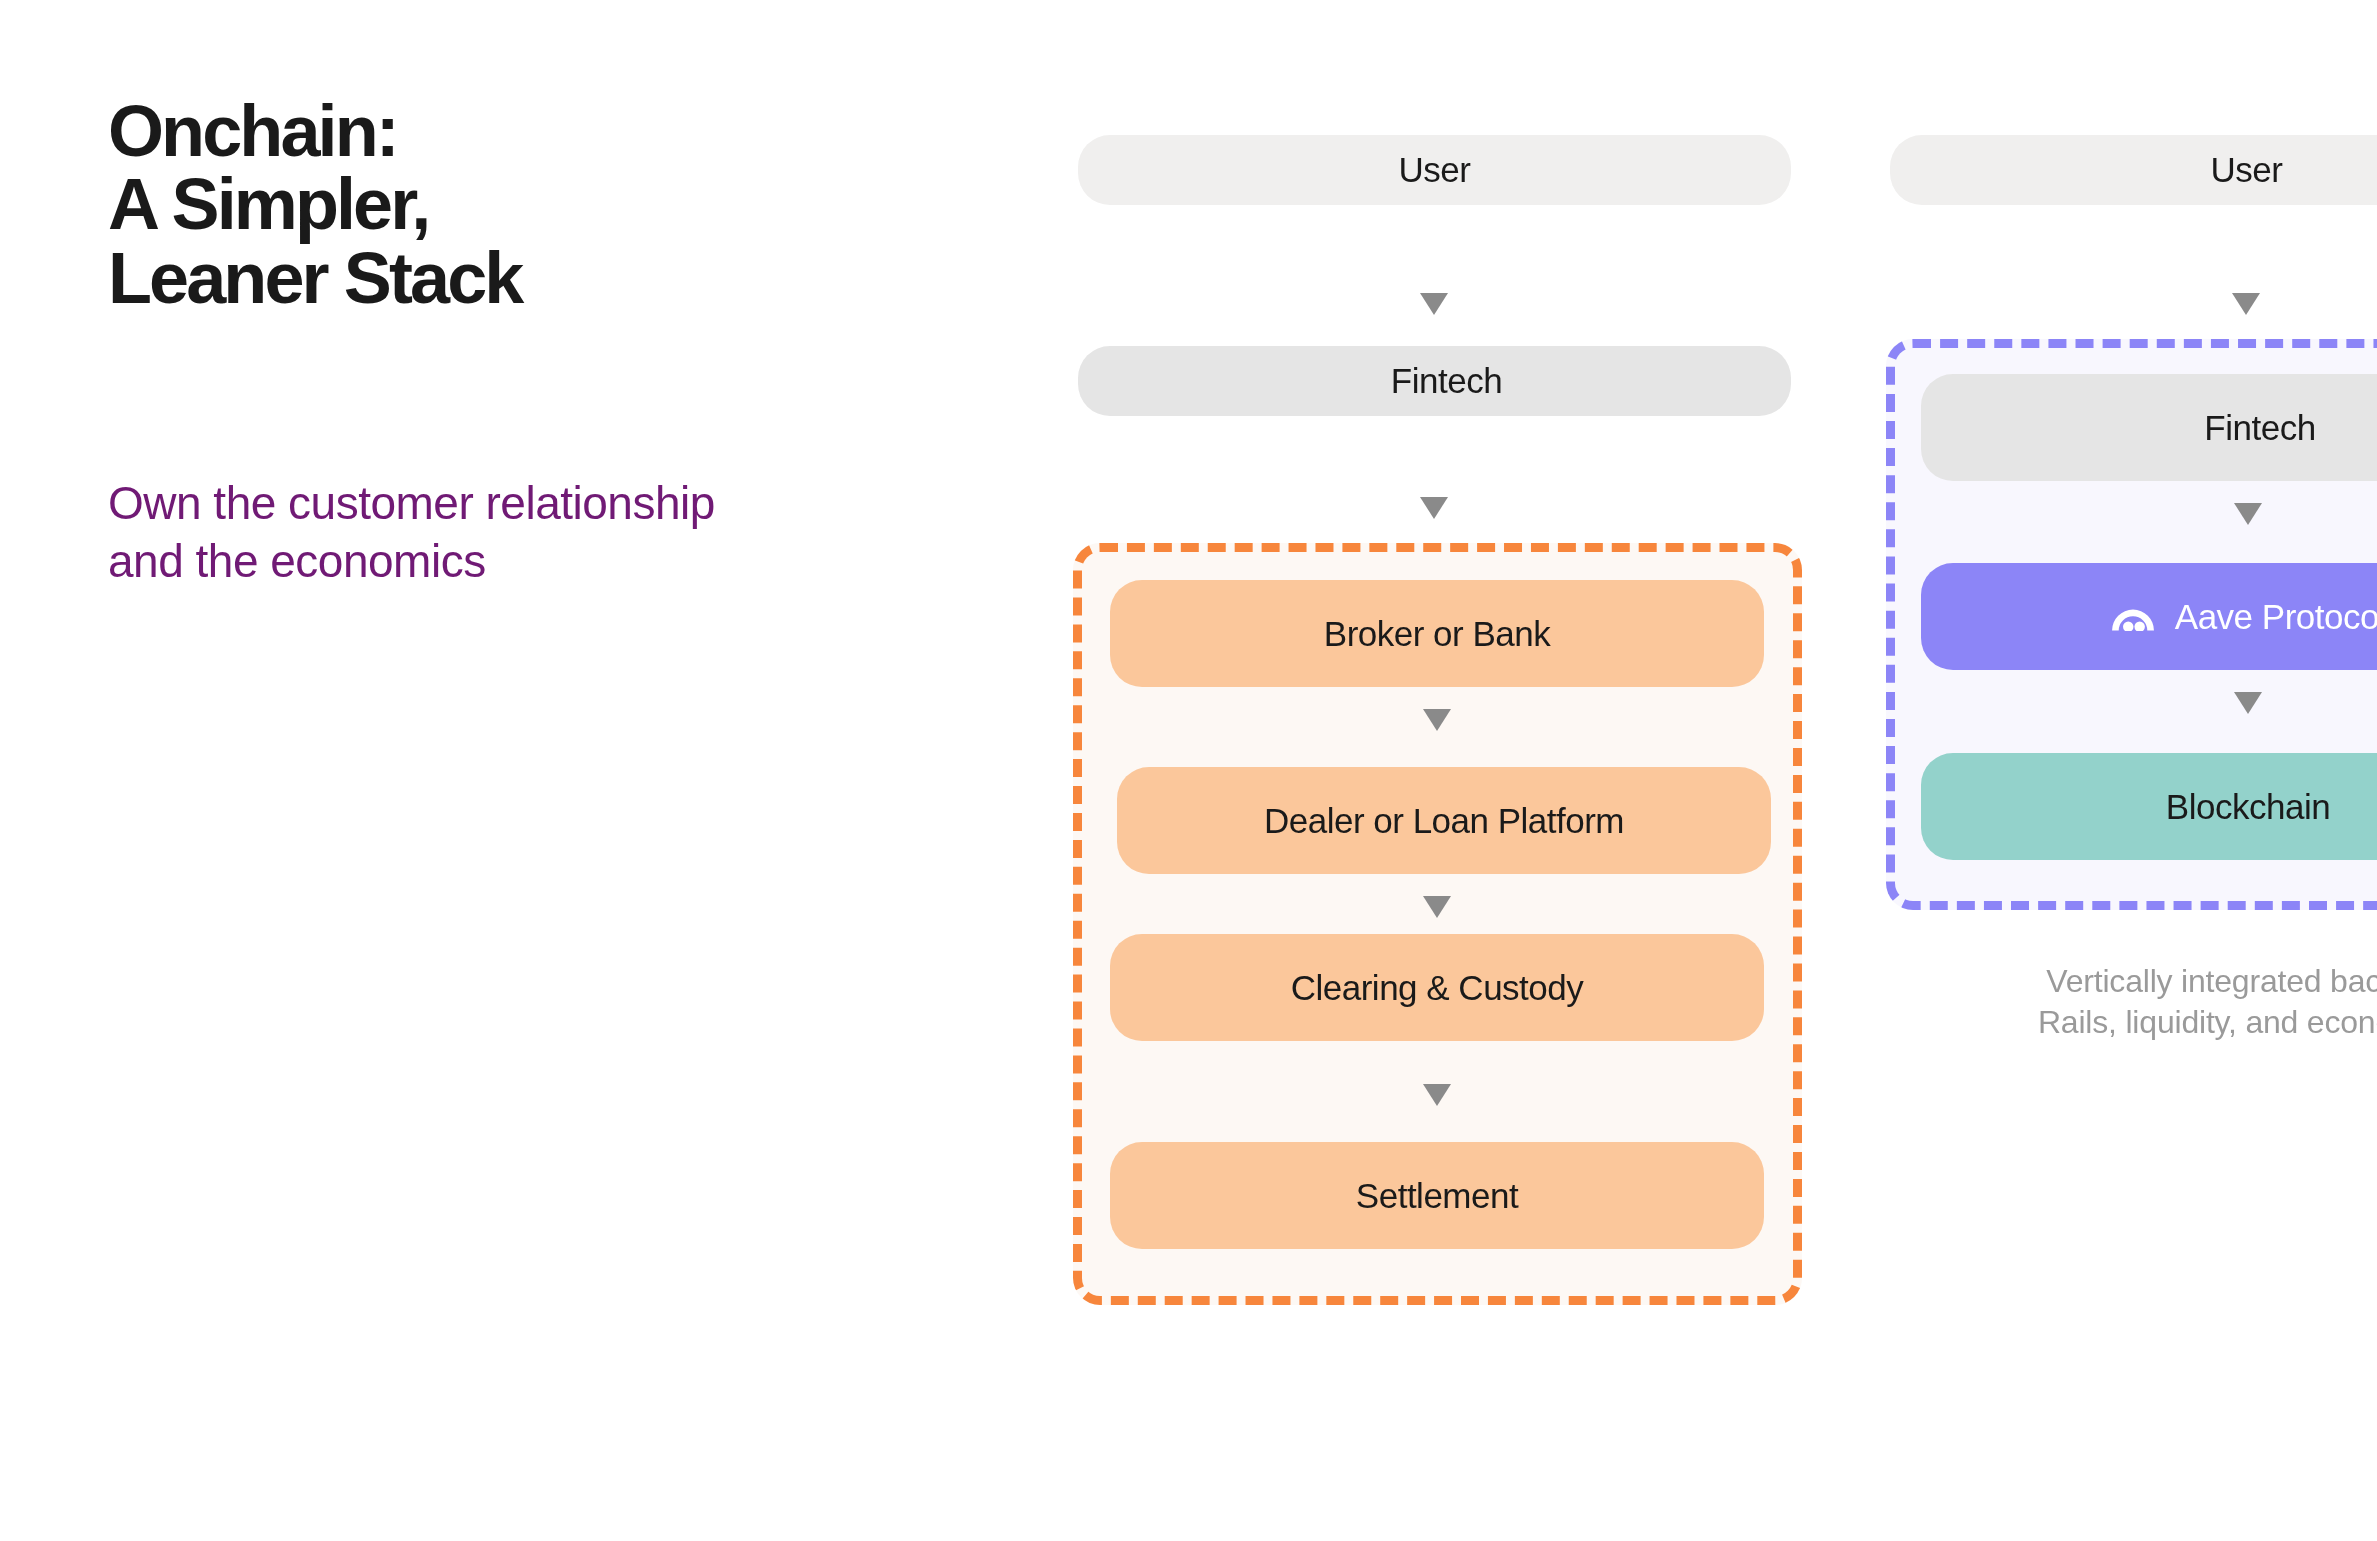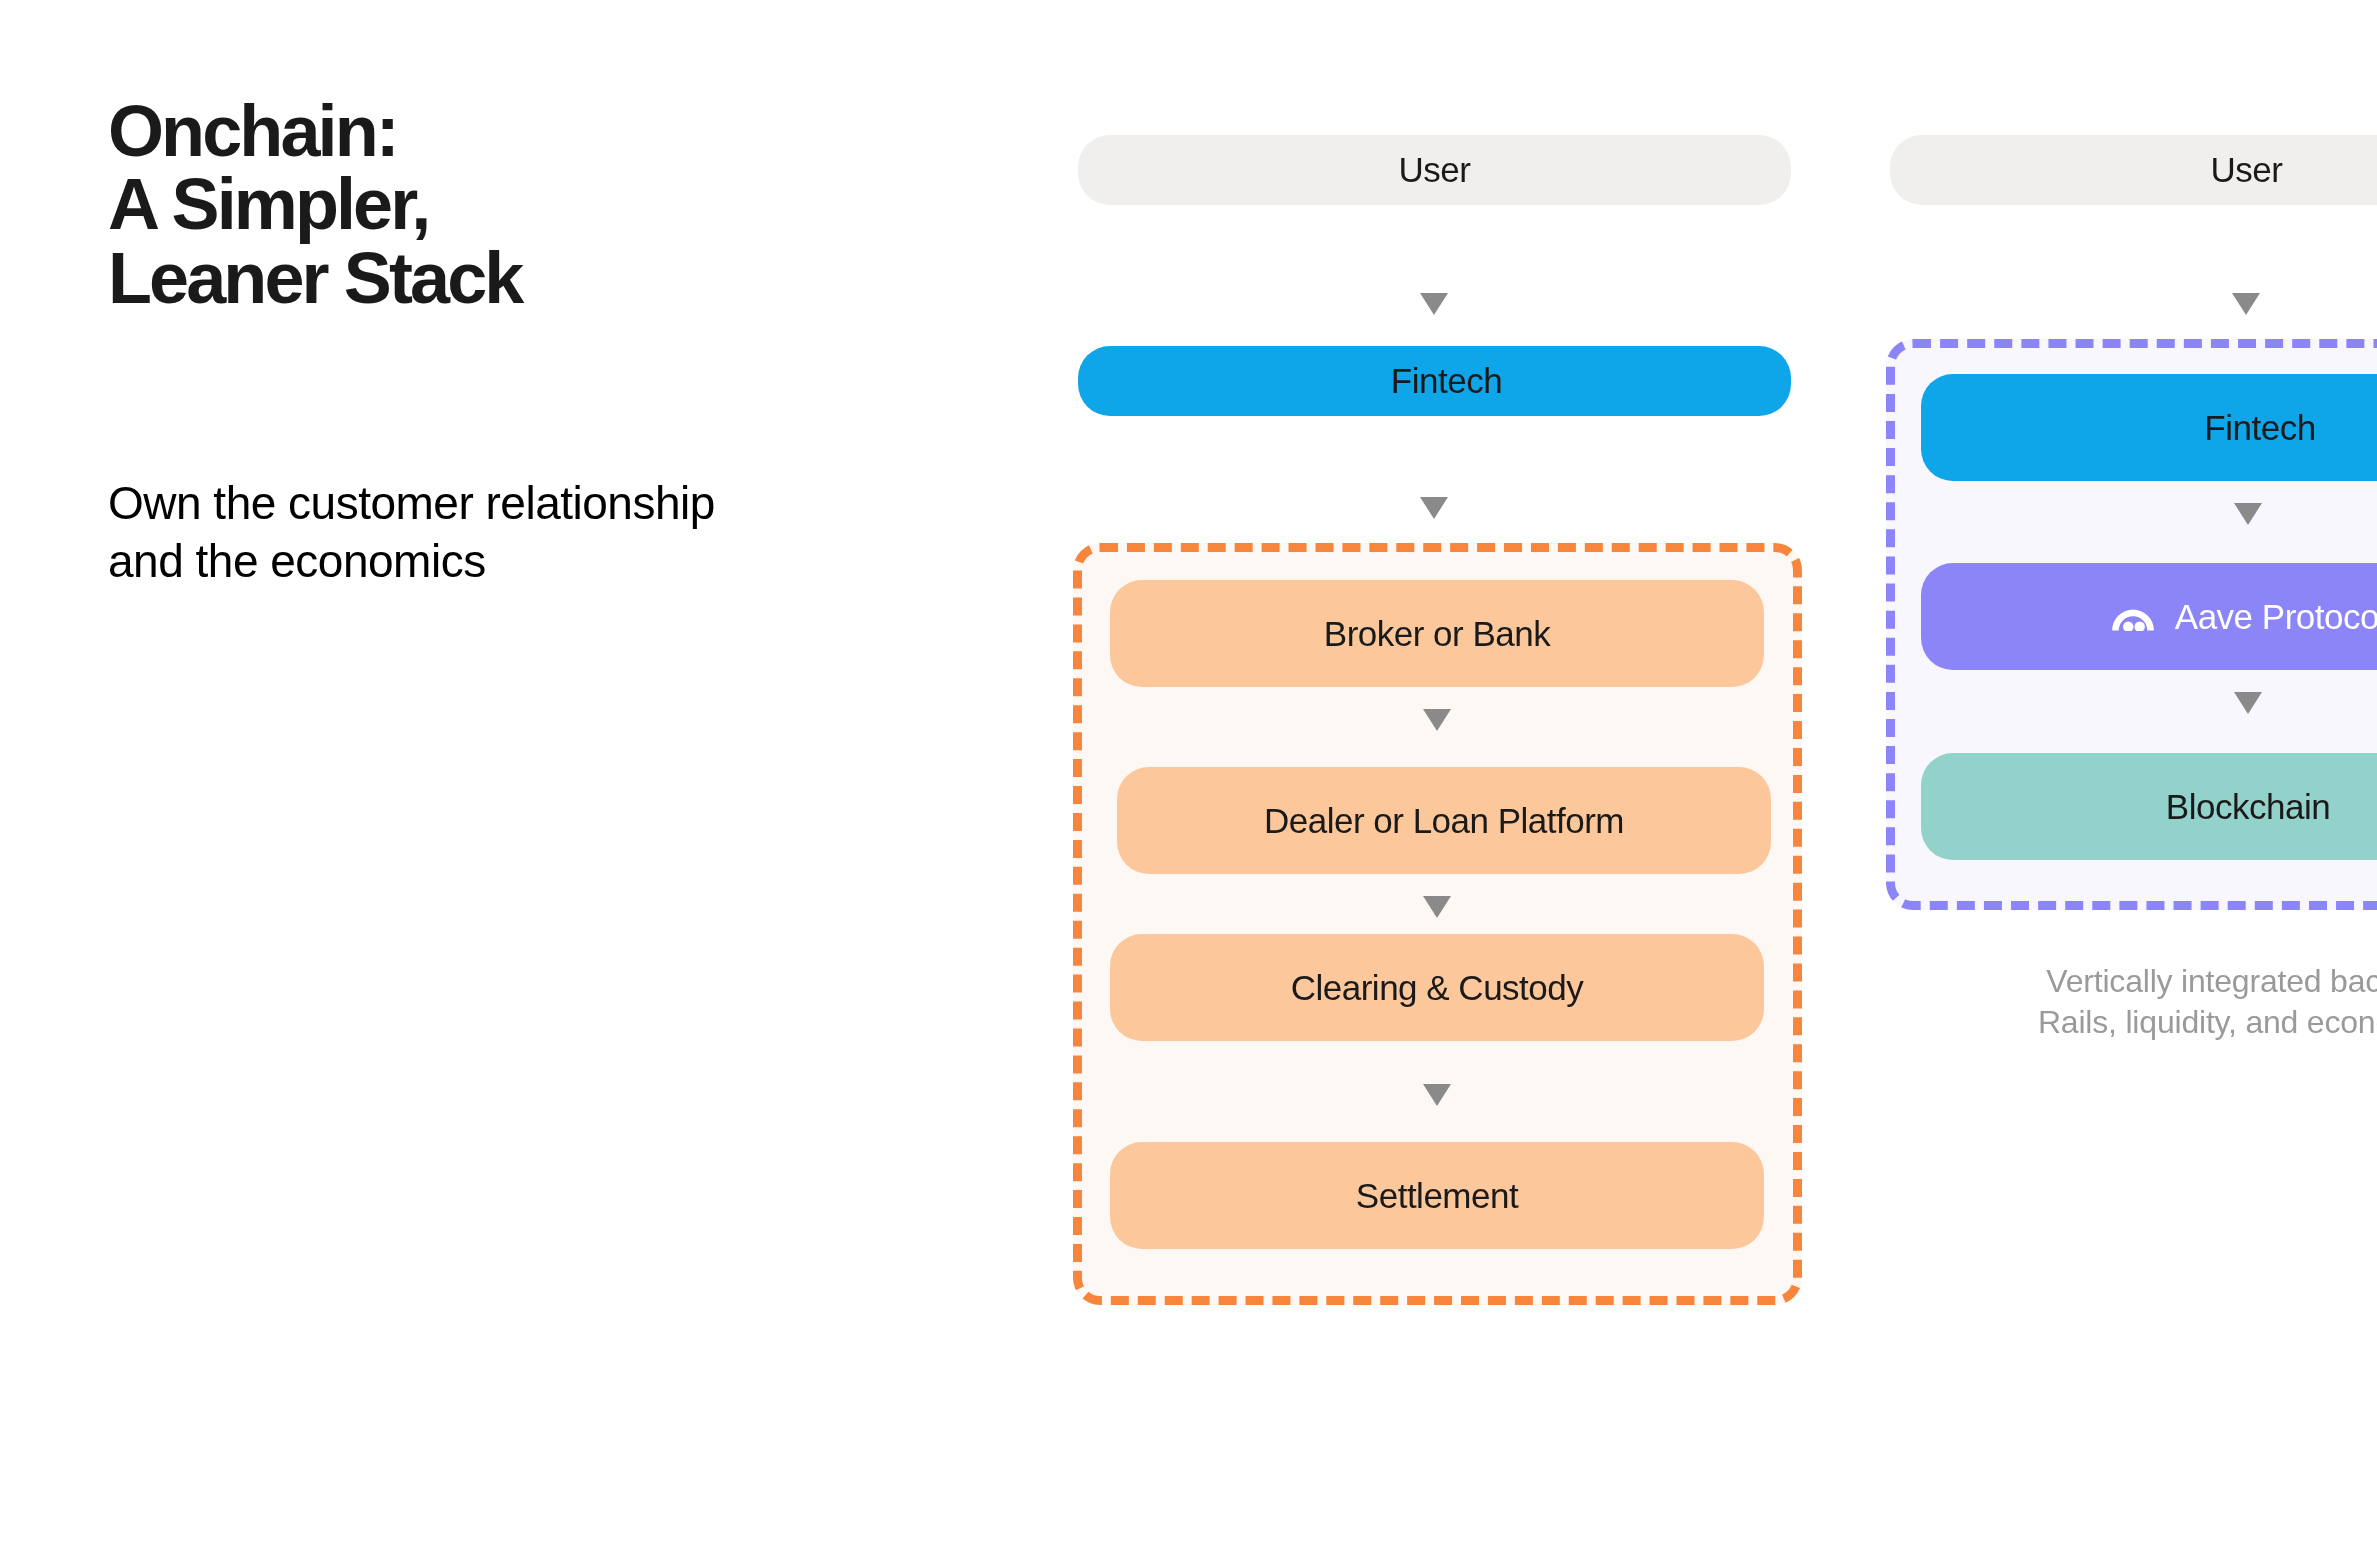--- a/index.html
+++ b/index.html
@@ -17,34 +17,34 @@
     width: 903px;
     font-size: 72px; line-height: 1.02;
     font-weight: 700; letter-spacing: -2.9px;
     color: #1a1a1a; white-space: pre-line;
   }
   .subhead {
     position: absolute; left: 108px; top: 475px;
     width: 856px;
     font-size: 46px; line-height: 1.26;
     font-weight: 400; letter-spacing: -0.5px;
-    color: #000000; white-space: pre-line;
+    color: #701a75; white-space: pre-line;
   }
 
   
   .node {
     position: absolute;
     display: flex; align-items: center; justify-content: center;
     border-radius: 32px;
     font-size: 35px; letter-spacing: -0.5px;
     font-weight: 400;
     color: #1a1a1a;
   }
   .node.user    { background: #f0efee; }
-  .node.fintech { background: #0ea5e9; padding-left: 24px; }
+  .node.fintech { background: #e5e5e5; padding-left: 24px; }
   .node.orange  { background: #fbc79b; }
   .node.aave    { background: #8c85f7; color: #ffffff; }
   .node.chain   { background: #93d2cb; }
 
   
   .arrow {
     position: absolute;
     width: 0; height: 0;
     border-left: 14.3px solid transparent;
     border-right: 14.3px solid transparent;

